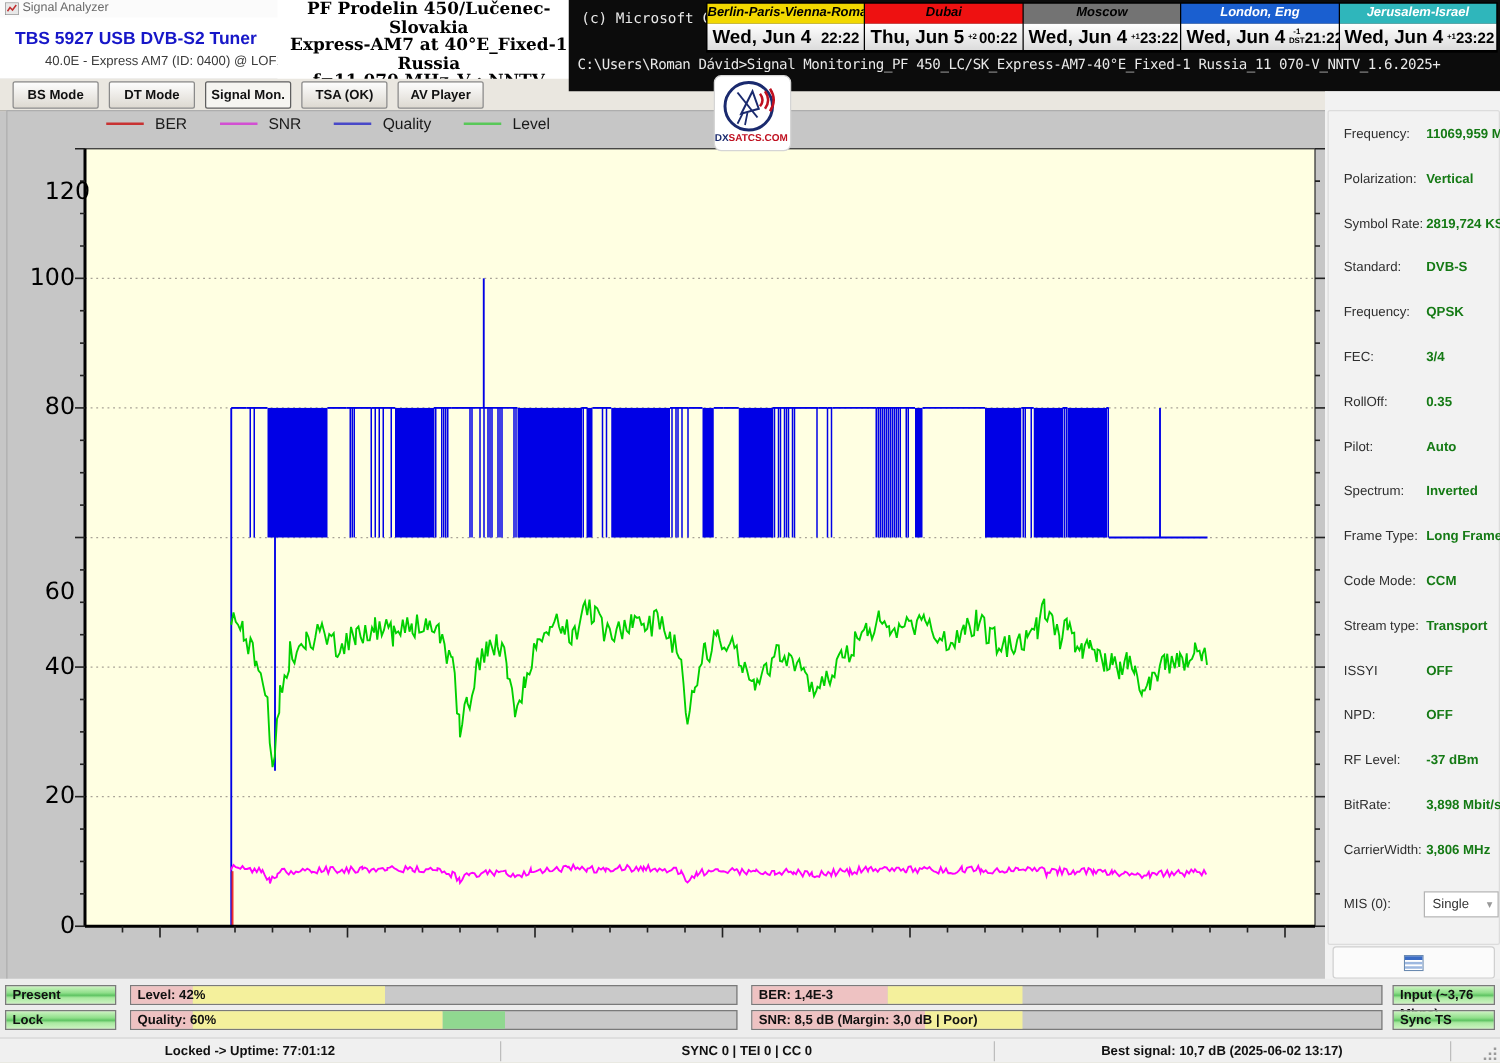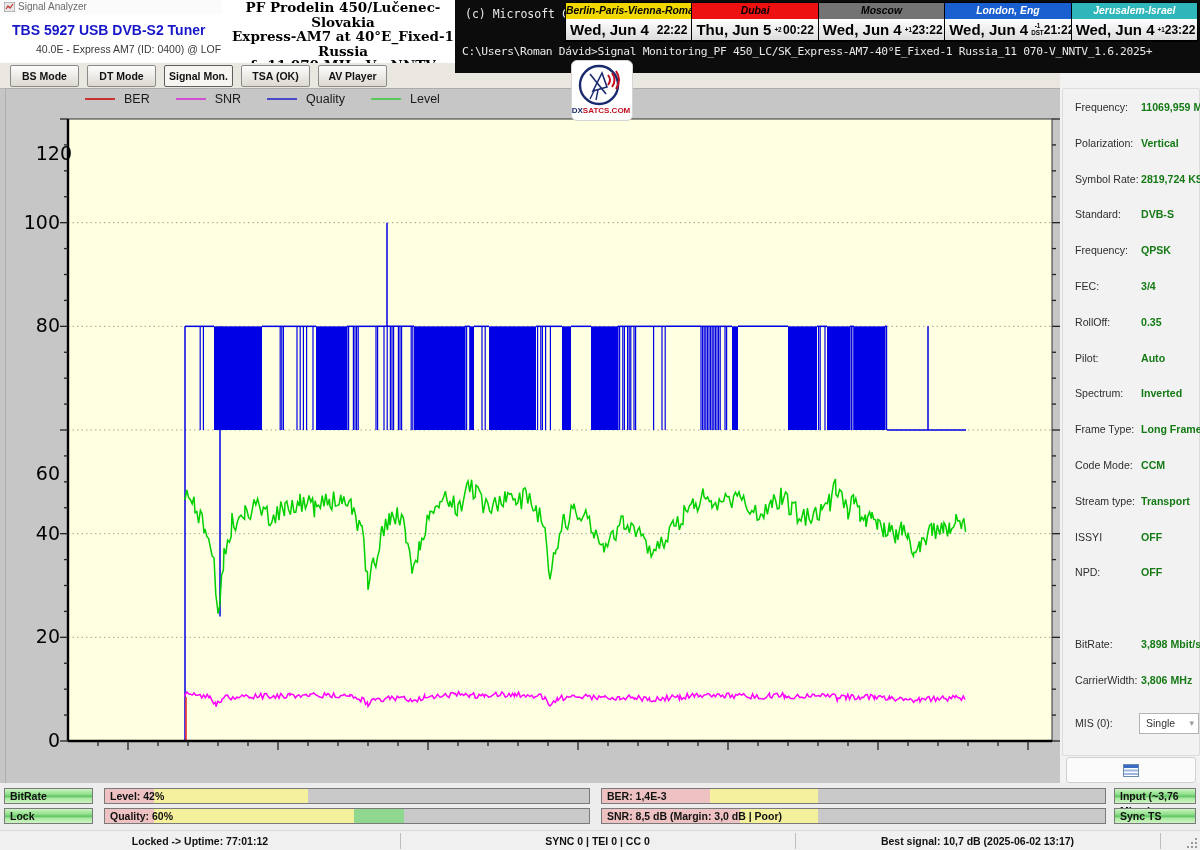--- a/index.html
+++ b/index.html
@@ -486,41 +486,45 @@
         <span class="pvalue">Transport</span>
       </div>
       <div class="prow" style="top: 433.6px;">
         <span class="plabel">ISSYI</span>
         <span class="pvalue">OFF</span>
       </div>
       <div class="prow" style="top: 469.4px;">
         <span class="plabel">NPD:</span>
         <span class="pvalue">OFF</span>
       </div>
+      <div class="prow" style="top: 505.2px;">
+        <span class="plabel">RF Level:</span>
+        <span class="pvalue">-37 dBm</span>
+      </div>
       <div class="prow" style="top: 541px;">
         <span class="plabel">BitRate:</span>
         <span class="pvalue">3,898 Mbit/s</span>
       </div>
       <div class="prow" style="top: 576.8px;">
         <span class="plabel">CarrierWidth:</span>
         <span class="pvalue">3,806 MHz</span>
       </div>
     </div>
   <div id="list-button">
     <svg width="16" height="13" viewBox="0 0 16 13">
       <rect x="0.5" y="0.5" width="15" height="12" fill="#fff" stroke="#6a8ab0"></rect>
       <rect x="1" y="1" width="14" height="3" fill="#3a6bc4"></rect>
       <rect x="1" y="5.5" width="14" height="2" fill="#9db8e0"></rect>
       <rect x="1" y="9" width="14" height="2" fill="#9db8e0"></rect>
     </svg>
   </div>
 </div>
 
 <div class="abs" id="bottom-zone">
-  <div class="sigbox" style="left:4px;top:5px;width:89px;">BitRate</div>
+  <div class="sigbox" style="left:4px;top:5px;width:89px;">Present</div>
   <div class="pbar" style="left:104px;top:5px;width:486px;">
       <div class="seg" style="left: 10.1%; width: 31.9%; background: rgb(244, 240, 156);"></div>
       <div class="seg" style="left: 0%; width: 10.1%; background: rgb(238, 194, 194);"></div>
     <span class="lbl">Level: 42%</span>
   </div>
   <div class="pbar" style="left:601px;top:5px;width:505px;">
       <div class="seg" style="left: 21.4%; width: 21.6%; background: rgb(244, 240, 156);"></div>
       <div class="seg" style="left: 0%; width: 21.4%; background: rgb(238, 194, 194);"></div>
     <span class="lbl">BER: 1,4E-3</span>
   </div>

